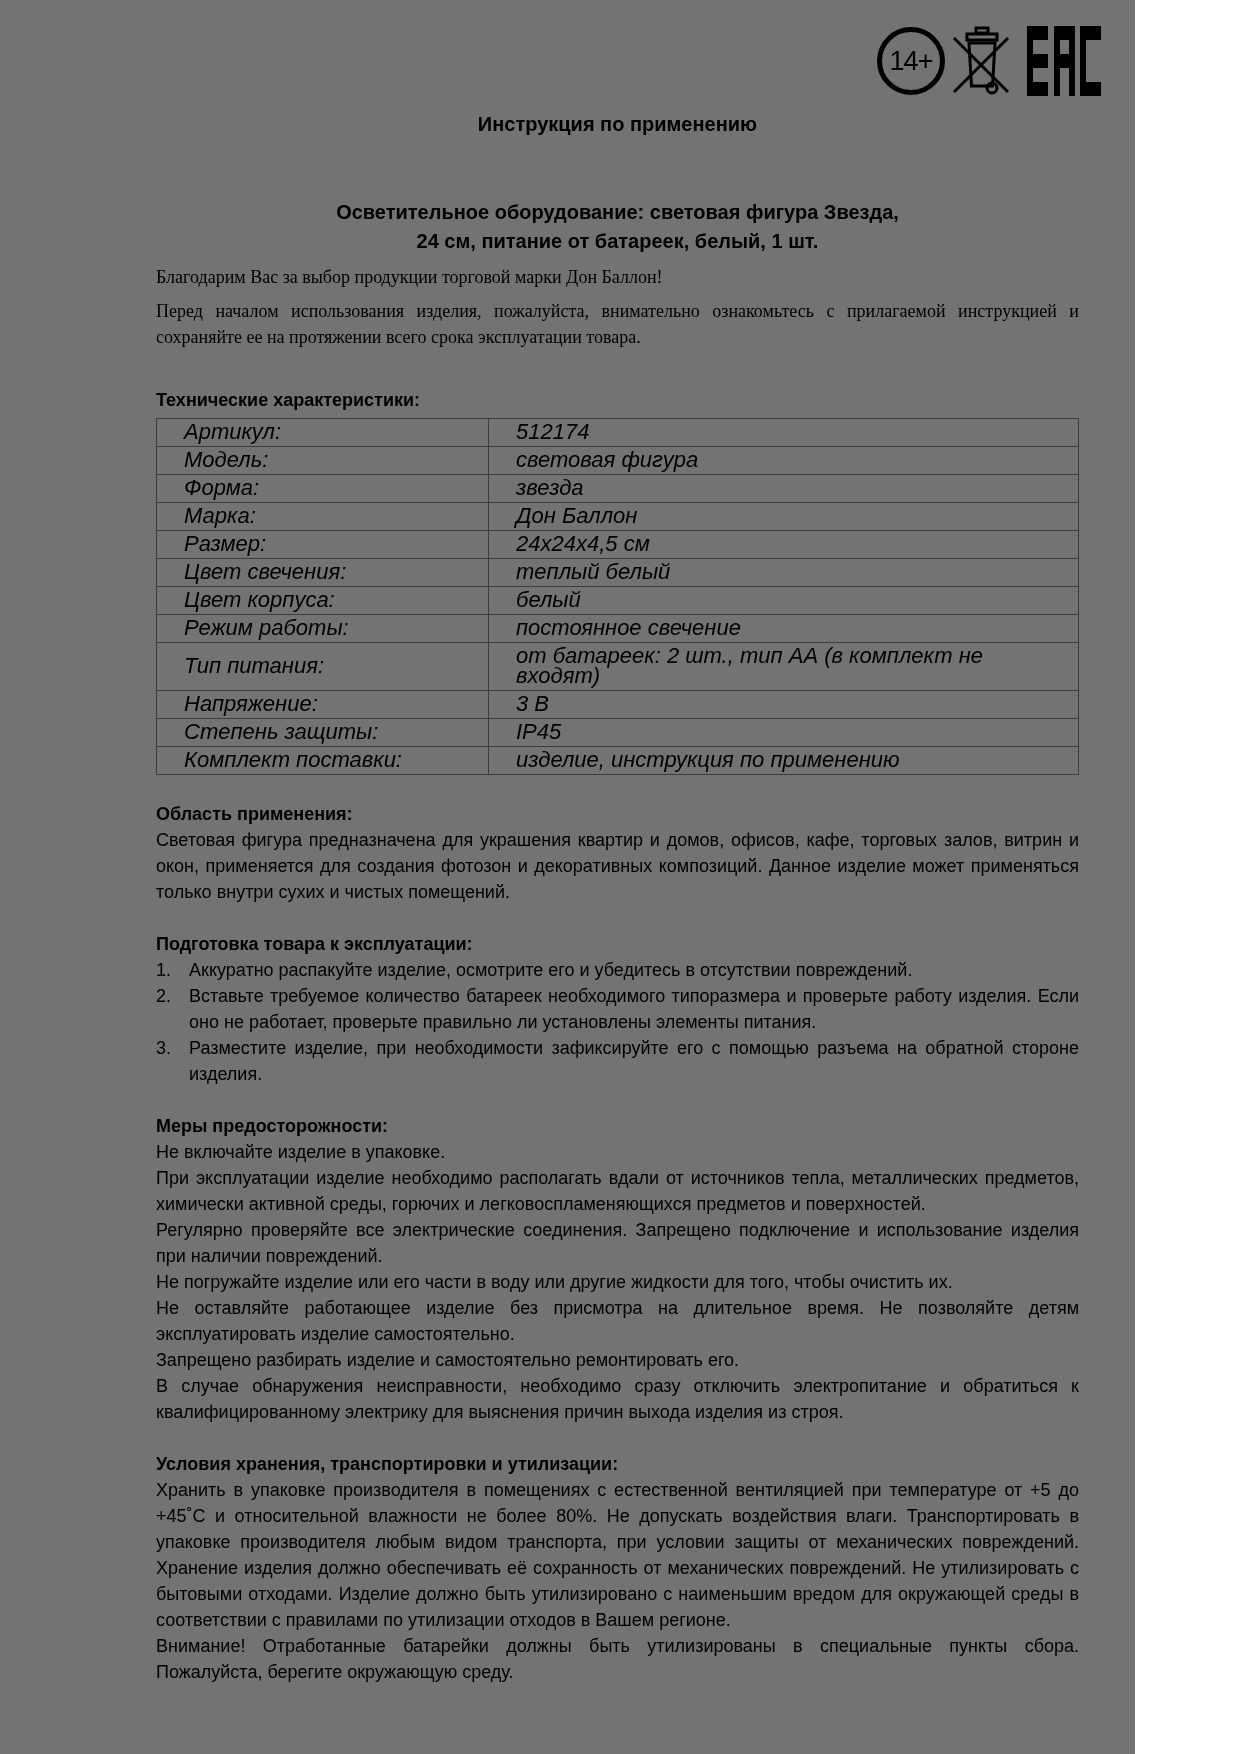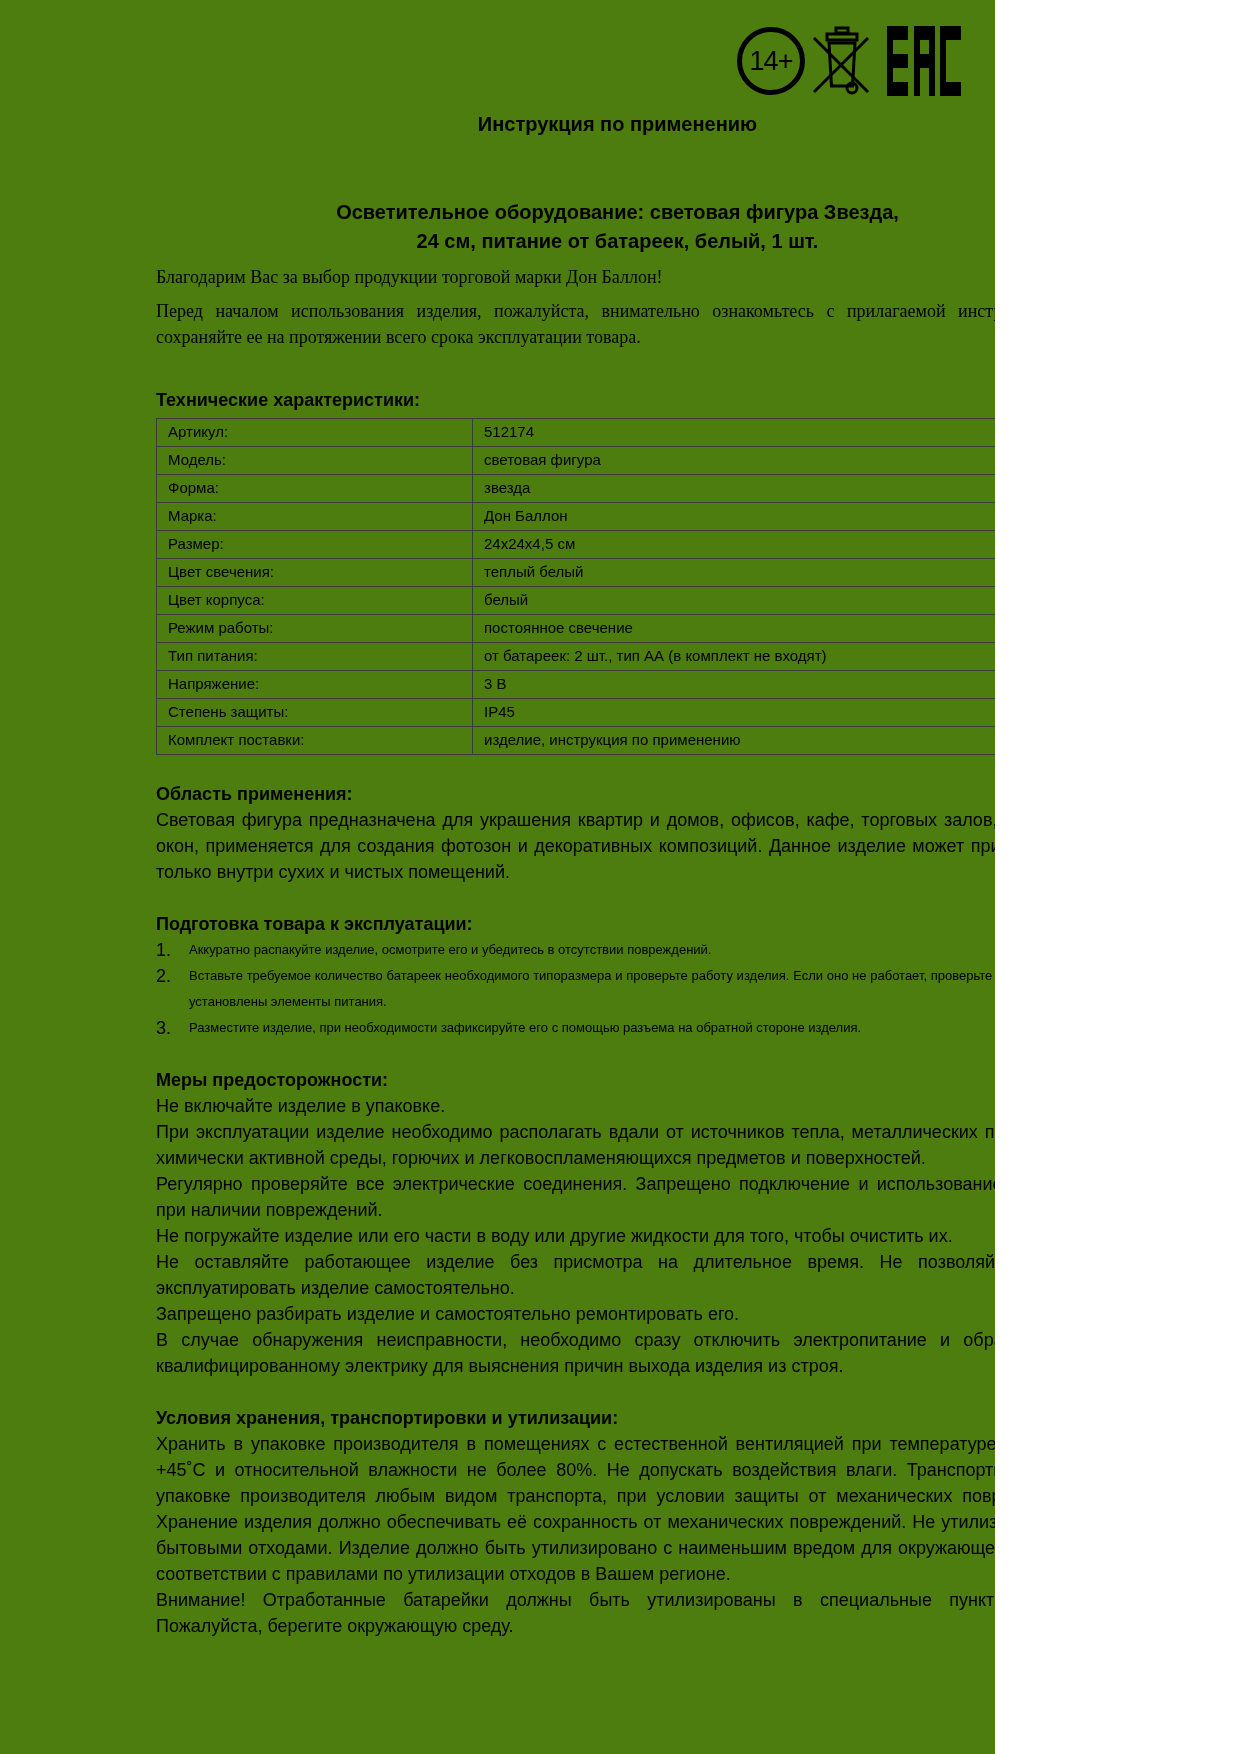--- a/index.html
+++ b/index.html
@@ -1,19 +1,19 @@
 <!DOCTYPE html>
 <html><head>
 <meta charset="utf-8">
 <style>
   html,body { margin:0; padding:0; background:#ffffff; }
   .page {
     position:relative;
-    width:995px; height:1754px;
-    background:#4d7c0f;
+    width:1135px; height:1754px;
+    background:#737373;
     color:#000;
     font-family:"Liberation Sans", sans-serif;
     overflow:hidden;
   }
   .content {
     position:absolute;
     left:156px; top:0;
     width:923px;
   }
   
@@ -60,35 +60,36 @@
   }
   h3.first { margin-top:37px; }
   
   table.specs {
     border-collapse:collapse;
     width:923px;
     margin-top:5px;
   }
   table.specs td {
     border:1.5px solid #3c3c3c;
-    font-size:15px;
+    font-size:22px;
     line-height:20px;
-    padding:3px 11px 4px 11px;
+    padding:3px 11px 4px 27px;
     vertical-align:middle;
+    font-style:italic;
   }
   td.spec-label { width:293px; }
   
   .step { display:flex; margin:0; }
   .step-num {
     flex:none; width:33px;
     font-size:18px; line-height:26px;
   }
   .step-text {
     flex:1;
-    font-size:13px; line-height:26px;
+    font-size:18px; line-height:26px;
     text-align:justify;
   }
 </style>
 </head>
 <body>
 
 <div class="page">
 
   <div class="icons">
     <div class="age-badge">

